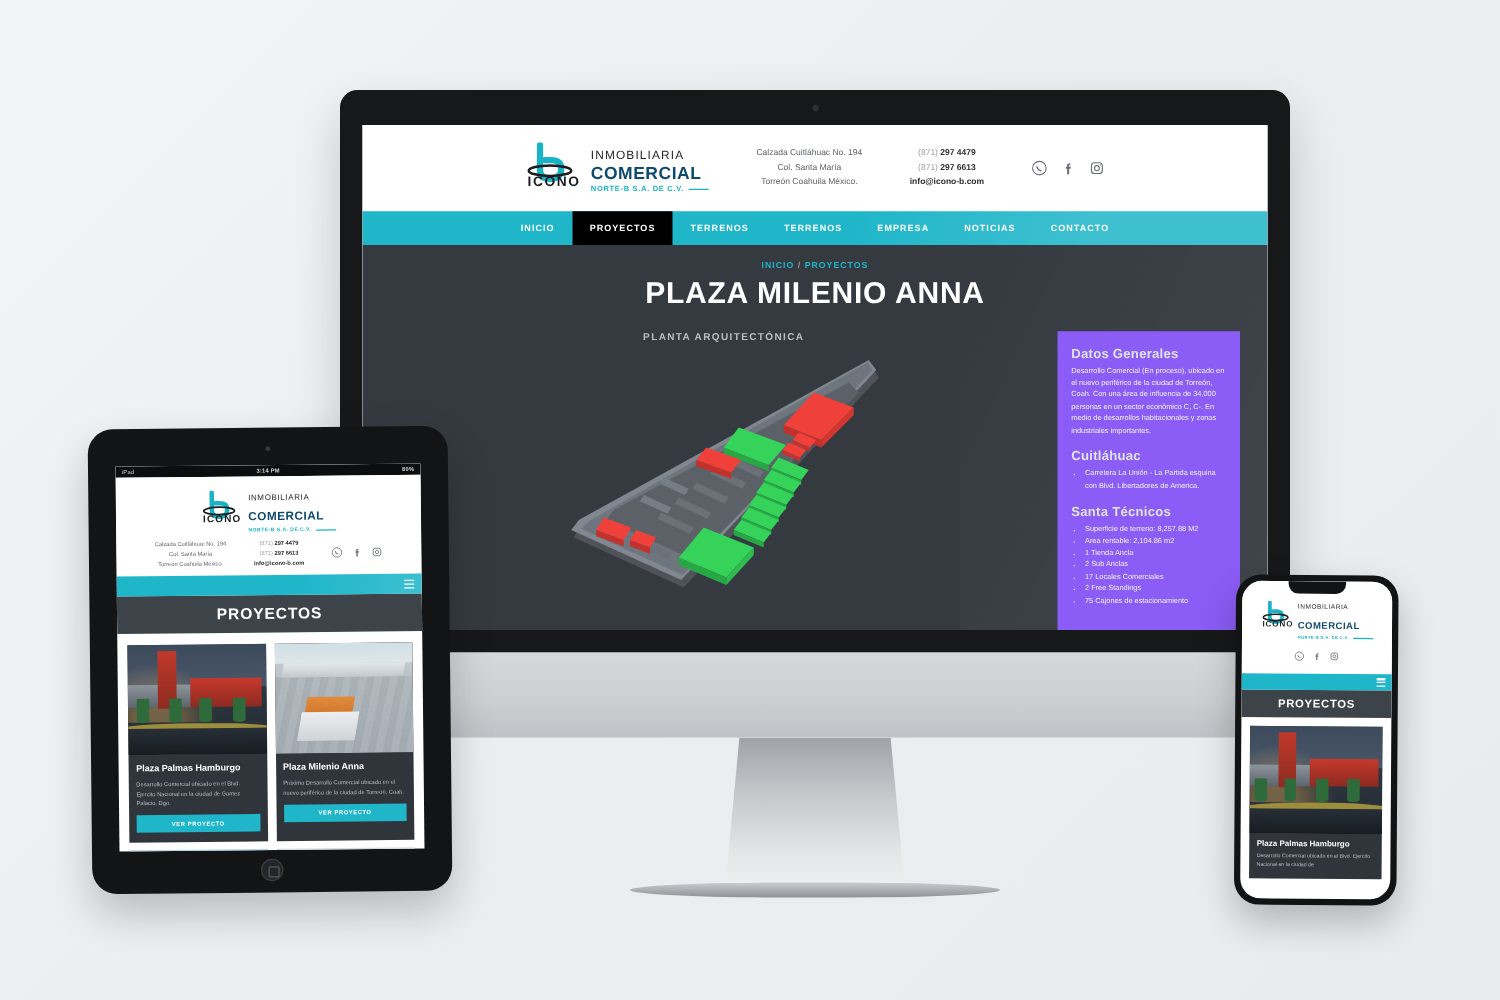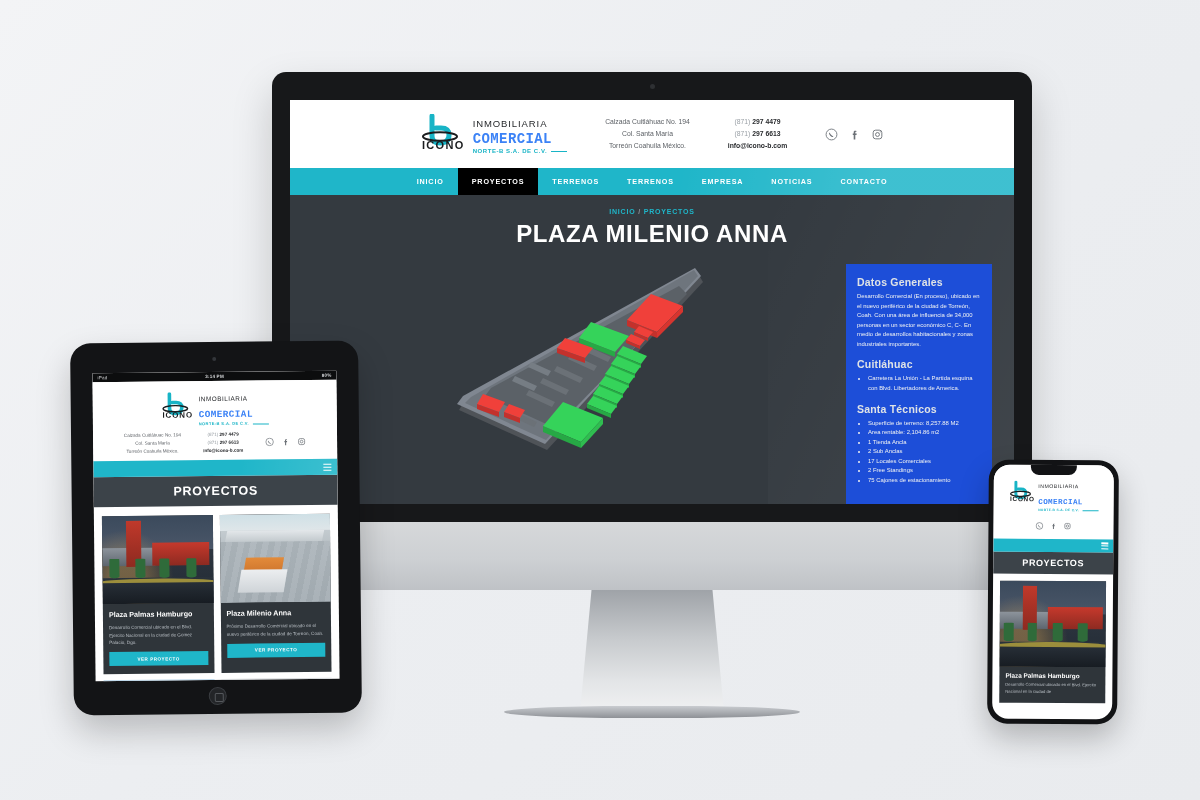--- a/index.html
+++ b/index.html
@@ -50,21 +50,21 @@
   
   .site { width:100%; height:100%; background:#fff; position:relative; }
   .site-header {
     background:#ffffff; display:flex; align-items:center; justify-content:center;
     gap:38px; padding:14px 26px;
   }
   .brand { display:flex; align-items:center; gap:9px; }
   .logo-mark { flex:0 0 auto; }
   .brand-text { line-height:1; }
   .bt1 { font-size:9.5px; font-weight:normal; letter-spacing:.9px; color:#26282b; }
-  .bt2 { font-size:14px; font-weight:bold; letter-spacing:.4px; color:#3b82f6; margin-top:5px;font-family:Liberation Mono, monospace;}
+  .bt2 { font-size:14px; font-weight:bold; letter-spacing:.4px; color:#0c4a6e; margin-top:5px;}
   .bt3 { font-size:6px; font-weight:bold; letter-spacing:.55px; color:#18b4c6; margin-top:2px;
          display:flex; align-items:center; gap:4px;}
   .bt3 .rule { display:inline-block; width:16px; height:1px; background:#18b4c6;}
   .addr, .contact { font-size:6.8px; line-height:1.75; color:#5d6166; text-align:center; }
   .contact b { color:#2a2c2f; }
   .contact .muted { color:#9aa0a6; }
   .socials { display:flex; gap:10px; align-items:center; color:#6b7076; }
   .socials svg { display:block; }
 
   .nav {
@@ -94,21 +94,21 @@
   .page-title { text-align:center; color:#fff; font-size:24px; font-weight:bold;
                 letter-spacing:.6px; padding:5px 0 12px; }
 
   .content-row { display:flex; gap:0; padding:0 22px; position:relative; }
   .plan-col { flex:1; position:relative; }
   .plan-label { text-align:center; color:#b9bfc6; font-size:8px; font-weight:bold;
                 letter-spacing:1.1px; padding:4px 0 6px; }
   .plan-art { position:relative; height:196px; }
 
   .info-panel {
-    width:146px; flex:0 0 146px; background:#1d4ed8; color:#fff;
+    width:146px; flex:0 0 146px; background:#8b5cf6; color:#fff;
     padding:12px 11px 14px; margin-top:4px;
   }
   .info-panel h3 { font-size:10.5px; font-weight:bold; color:#dfe3e6; margin-bottom:4px; letter-spacing:.2px;}
   .info-panel h3 + p, .info-panel h3 + ul { margin-bottom:9px; }
   .info-panel p { font-size:5.9px; line-height:1.62; color:#f0f2f3; }
   .info-panel ul { list-style:disc; padding-left:11px; }
   .info-panel li { font-size:5.9px; line-height:1.62; color:#f0f2f3; }
 
   
   #ipad { position:absolute; left:72px; top:342px; width:288px; height:372px;
@@ -307,20 +307,21 @@
           <div class="page-dark">
             <div class="crumb">
               <a href="#" style="color:#1fb6c9;text-decoration:none">INICIO</a>
               <span class="sep">/</span>
               <a href="#" style="color:#1fb6c9;text-decoration:none">PROYECTOS</a>
             </div>
             <div class="page-title">PLAZA MILENIO ANNA</div>
 
             <div class="content-row">
               <div class="plan-col">
+                <div class="plan-label">PLANTA ARQUITECTÓNICA</div>
                 <div class="plan-art">
                   <svg class="plan-svg" width="256" height="196" viewBox="0 0 256 196">
 
                     <polygon points="246,12 252,22 96,190 8,150 14,140" fill="#4f5358"></polygon>
                     <polygon points="244,8 250,16 94,184 6,144 12,136" fill="#808791"></polygon>
                     <polygon points="243,10 247,16 95,180 14,143 20,137" fill="#6e757d"></polygon>
 
                     <polygon points="228,26 236,34 104,168 34,136 40,128" fill="#5b6167"></polygon>
 
                     <g fill="#6b7177">

